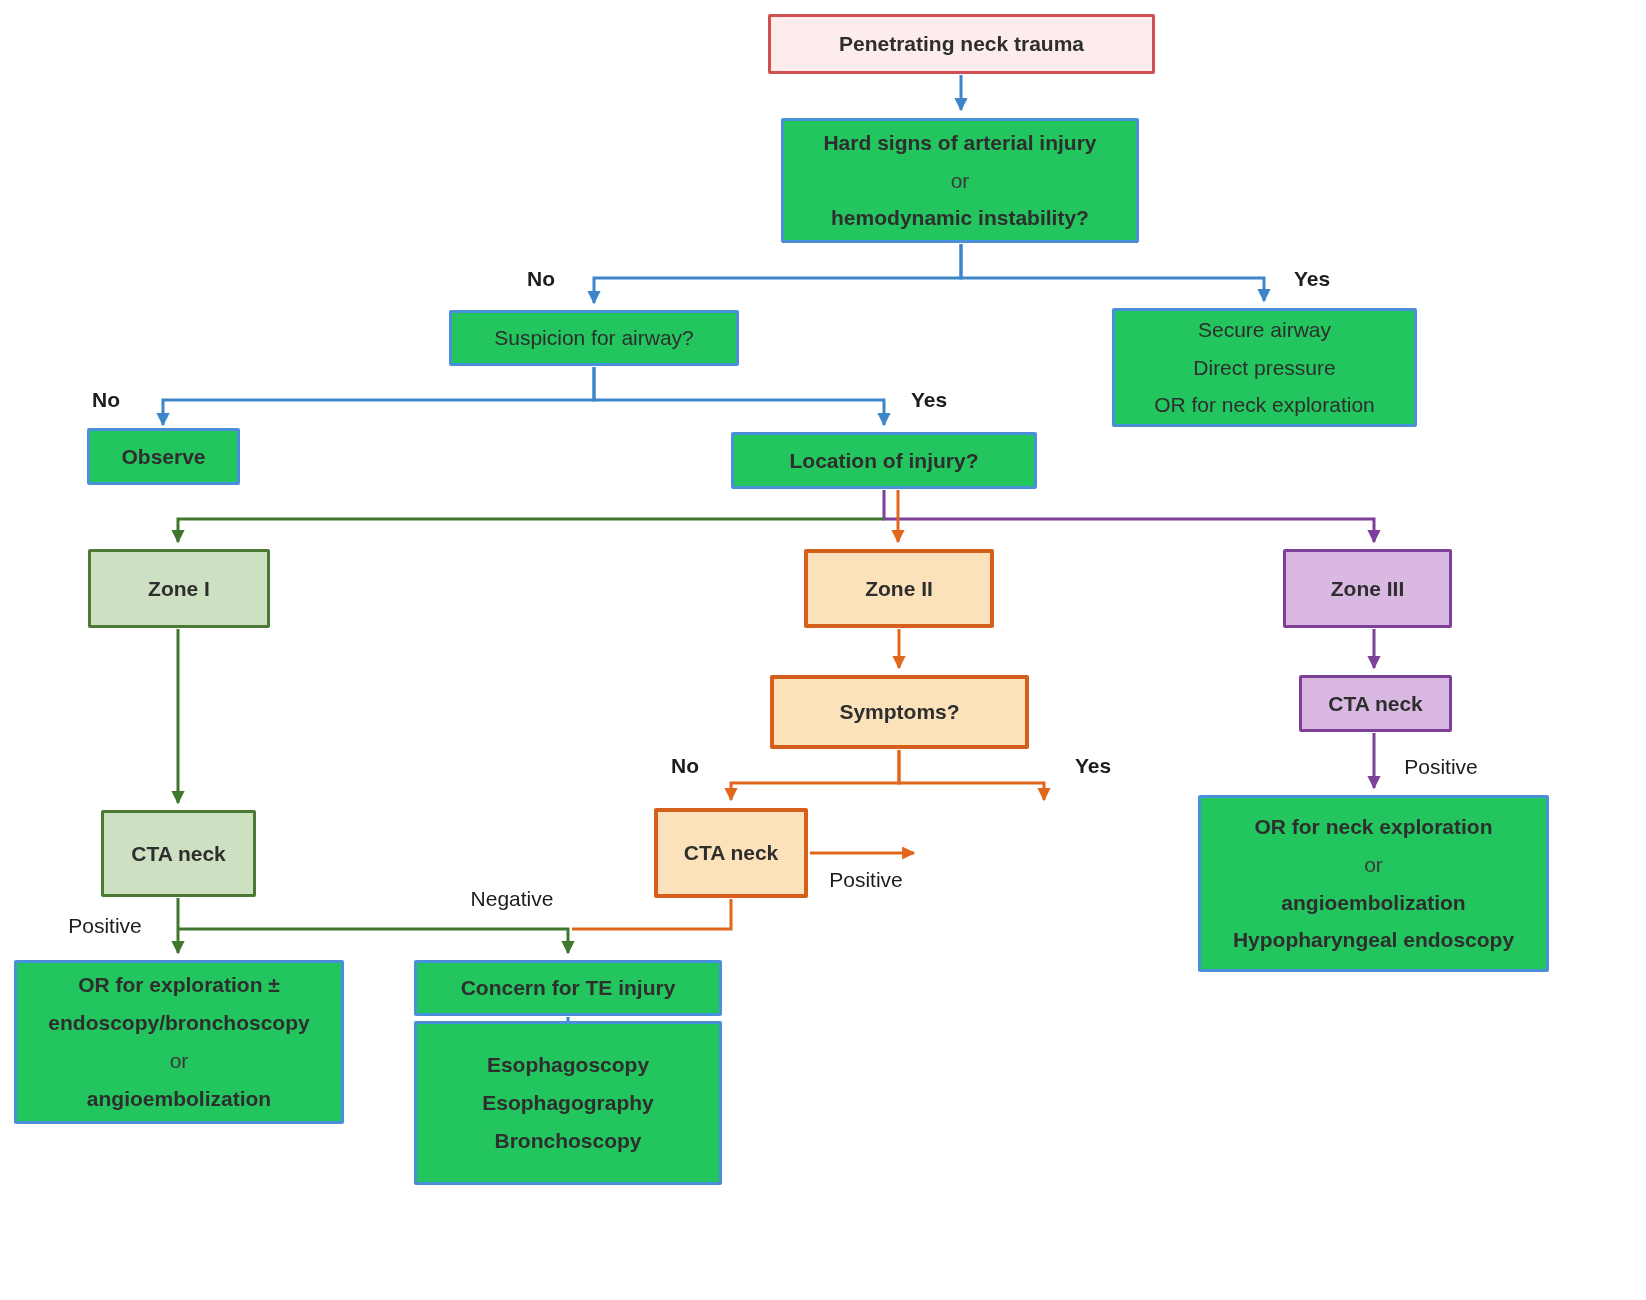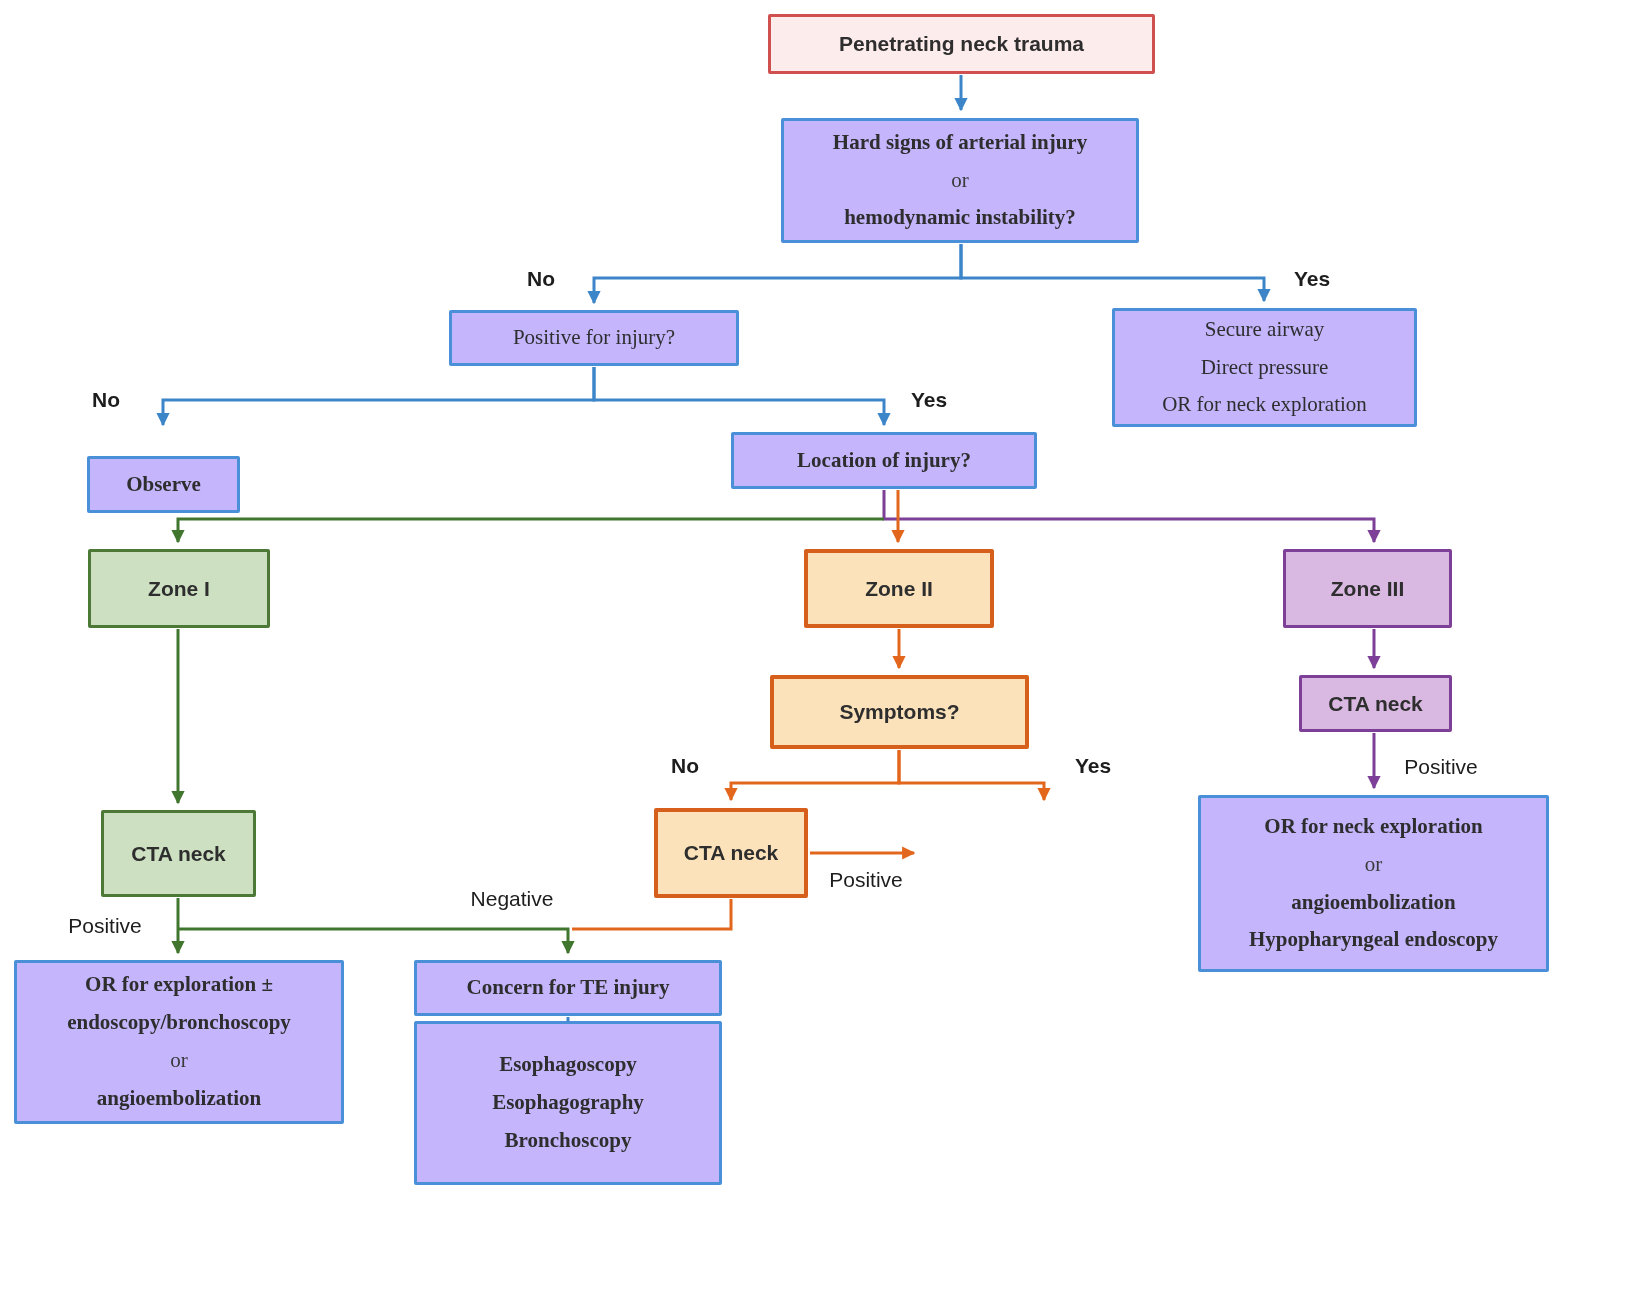--- a/index.html
+++ b/index.html
@@ -17,21 +17,21 @@
     display:flex;flex-direction:column;
     align-items:center;justify-content:center;
     text-align:center;
     font-size:21px;font-weight:700;color:#2e2e2e;
     line-height:1.8;
     border:3px solid #6d28d9;border-radius:2px;
     padding:2px 8px;
   }
   .node .rg{font-weight:400;color:#3a3a3a;}
   .red{background:#fdecec;border-color:#d05050;}
-  .blue{background:#c4b5fd;border-color:#4a90d9;font-family:Liberation Serif, serif;}
+  .blue{background:#22c55e;border-color:#4a90d9;}
   .green{background:#cde0c2;border-color:#4c7a36;}
   .orange{background:#fbe2ba;border-color:#d6601b;border-width:4px;}
   .purple{background:#d9b9e2;border-color:#7d3f98;}
   .elbl{
     position:absolute;
     transform:translate(-50%,-50%);
     font-size:21px;color:#1d1d1d;font-weight:400;
     white-space:nowrap;
   }
   .elbl.bold{font-weight:700;text-align:center;}
@@ -85,30 +85,30 @@
     <div>Penetrating neck trauma</div>
   </div>
 
   <div class="node blue" style="left:781px;top:118px;width:358px;height:125px">
     <div>Hard signs of arterial injury</div>
     <div class="rg">or</div>
     <div>hemodynamic instability?</div>
   </div>
 
   <div class="node blue" style="left:449px;top:310px;width:290px;height:56px;font-weight:400">
-    <div>Positive for injury?</div>
+    <div>Suspicion for airway?</div>
   </div>
 
   <div class="node blue" style="left:1112px;top:308px;width:305px;height:119px;font-weight:400">
     <div>Secure airway</div>
     <div>Direct pressure</div>
     <div>OR for neck exploration</div>
   </div>
 
-  <div class="node blue" style="left:87px;top:456px;width:153px;height:57px">
+  <div class="node blue" style="left:87px;top:428px;width:153px;height:57px">
     <div>Observe</div>
   </div>
 
   <div class="node blue" style="left:731px;top:432px;width:306px;height:57px">
     <div>Location of injury?</div>
   </div>
 
   <div class="node green" style="left:88px;top:549px;width:182px;height:79px">
     <div>Zone I</div>
   </div>

